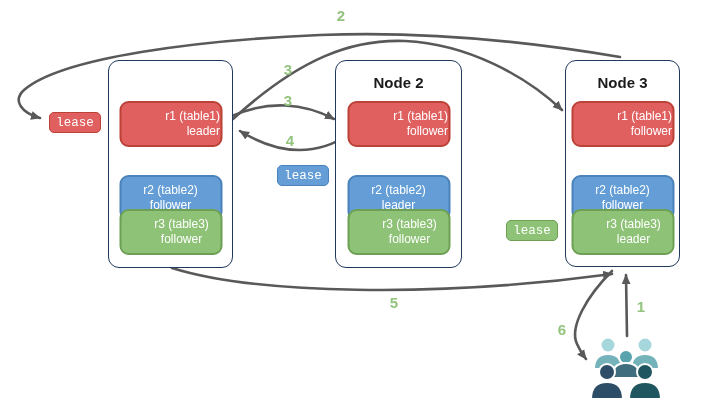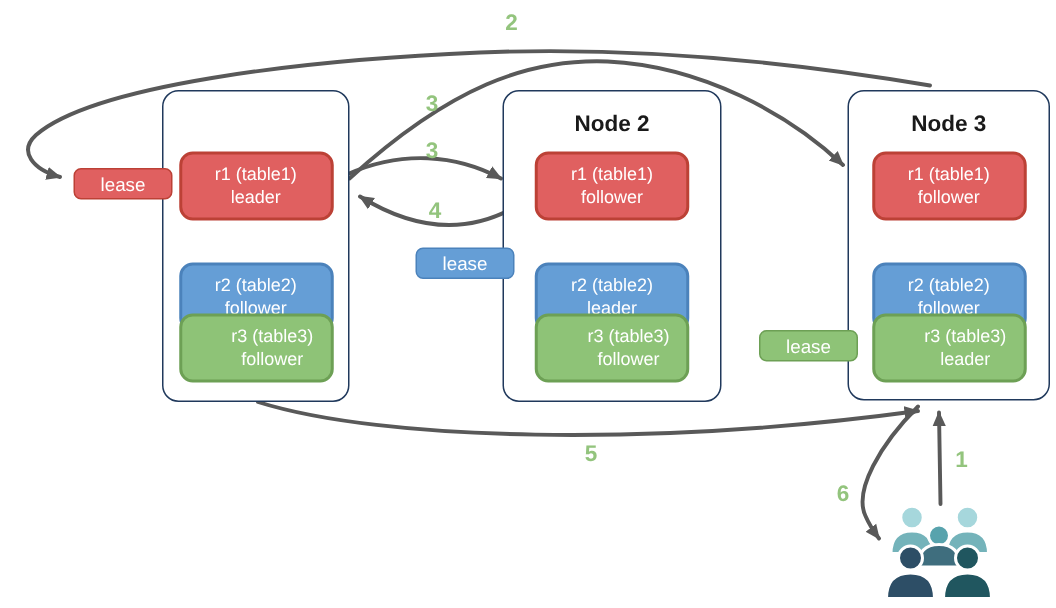--- a/index.html
+++ b/index.html
@@ -10,23 +10,23 @@
   .node{position:absolute;background:#ffffff;border:1.6px solid var(--node-border);
         border-radius:11px;box-sizing:border-box;}
   .node-title{text-align:center;margin-top:13px;font-size:15px;font-weight:700;color:#1a1a1a;}
   .replica{position:absolute;left:50%;transform:translateX(-50%);width:103px;height:46px;
            border-radius:9px;box-sizing:border-box;display:flex;flex-direction:column;
            align-items:center;justify-content:center;color:#ffffff;font-size:12px;
            line-height:1.28;text-align:center;}
   .replica.red{background:var(--red);border:2px solid var(--red-border);}
   .replica.blue{background:var(--blue);border:2px solid var(--blue-border);}
   .replica.green{background:var(--green);border:2px solid var(--green-border);padding-left:22px;}
-  .r1{top:40px;} .r2{top:94px;margin-top:20px;} .r3{top:148px;}
-  .lease{position:absolute;width:66px;height:21px;border-radius:5px;box-sizing:border-box;
-         display:flex;align-items:center;justify-content:center;color:#ffffff;font-size:12.5px;}
+  .r1{top:40px;align-items:flex-end;} .r2{top:94px;margin-top:20px;} .r3{top:148px;}
+  .lease{position:absolute;width:52px;height:21px;border-radius:5px;box-sizing:border-box;
+         display:flex;align-items:center;justify-content:center;color:#ffffff;font-size:12.5px;font-family:Liberation Mono, monospace;}
   .lease.red{left:49px;top:112px;background:var(--red);border:1.6px solid var(--red-border);}
   .lease.blue{left:277px;top:165px;background:var(--blue);border:1.6px solid var(--blue-border);}
   .lease.green{left:506px;top:220px;background:var(--green);border:1.6px solid var(--green-border);}
   .step{position:absolute;width:16px;text-align:center;font-size:15px;font-weight:700;
         color:var(--step);}
   .s2{left:333px;top:7px;} .s3a{left:280px;top:61px;} .s3b{left:280px;top:92px;}
   .s4{left:282px;top:132px;} .s5{left:386px;top:294px;} .s1{left:633px;top:298px;}
   .s6{left:554px;top:321px;}
 </style>
 </head>
@@ -71,37 +71,37 @@
     <div class="replica blue r2">
       <span>r2 (table2)</span>
       <span>follower</span>
     </div>
     <div class="replica green r3">
       <span>r3 (table3)</span>
       <span>follower</span>
     </div>
   </div>
 
-  <div class="node" style="left:335px;top:60px;width:146px;height:208px;">
+  <div class="node" style="left:335px;top:60px;width:127px;height:208px;">
     <div class="node-title">Node 2</div>
     <div class="replica red r1">
       <span>r1 (table1)</span>
       <span>follower</span>
     </div>
     <div class="replica blue r2">
       <span>r2 (table2)</span>
       <span>leader</span>
     </div>
     <div class="replica green r3">
       <span>r3 (table3)</span>
       <span>follower</span>
     </div>
   </div>
 
-  <div class="node" style="left:565px;top:60px;width:135px;height:207px;">
+  <div class="node" style="left:565px;top:60px;width:115px;height:207px;">
     <div class="node-title">Node 3</div>
     <div class="replica red r1">
       <span>r1 (table1)</span>
       <span>follower</span>
     </div>
     <div class="replica blue r2">
       <span>r2 (table2)</span>
       <span>follower</span>
     </div>
     <div class="replica green r3">

